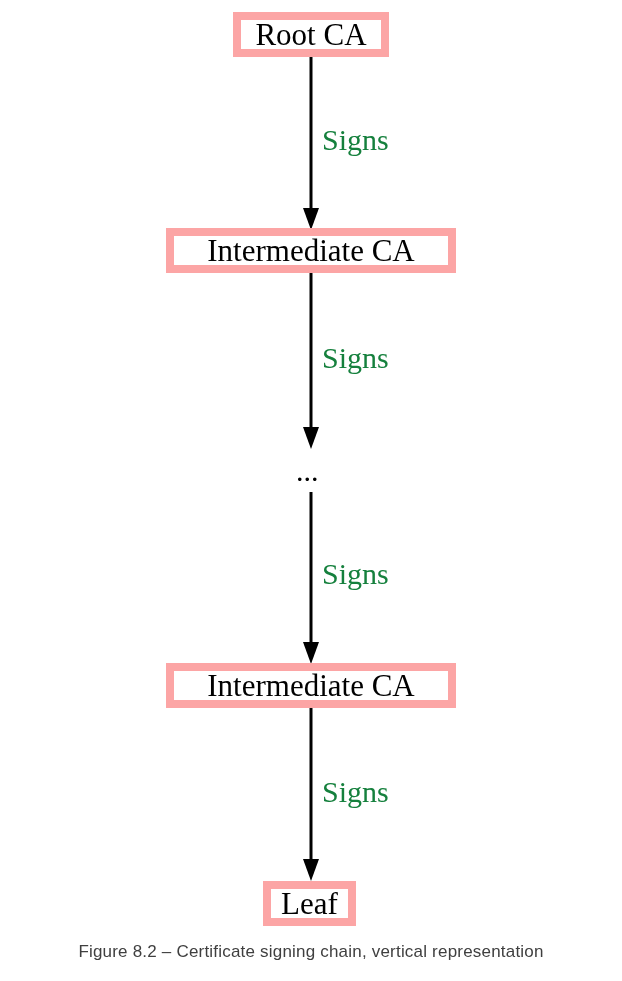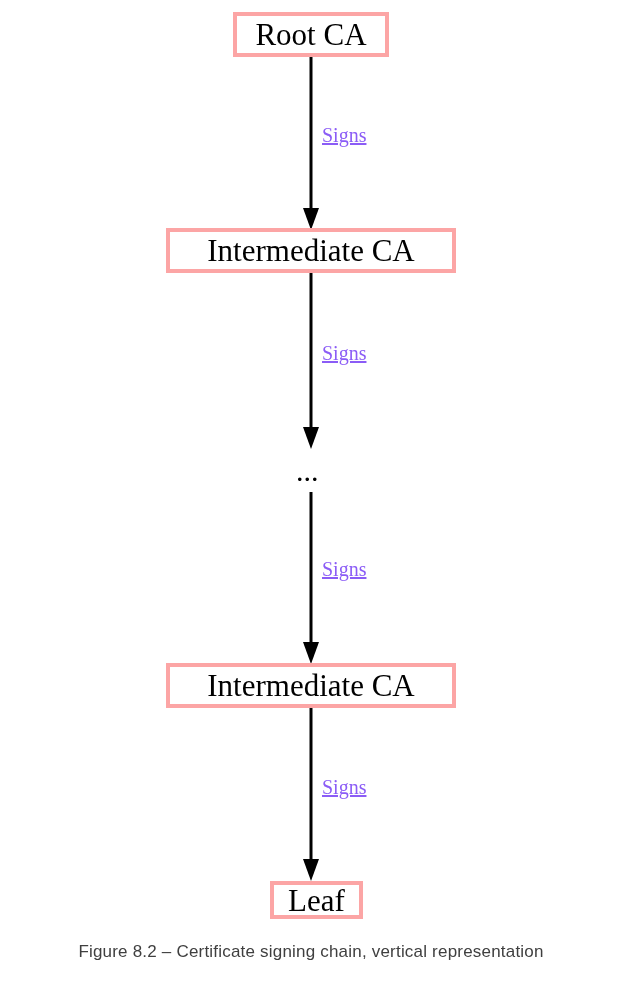--- a/index.html
+++ b/index.html
@@ -18,41 +18,40 @@
     position: absolute;
     left: 0;
     top: 0;
     width: 622px;
     height: 981px;
   }
   .node-box {
     position: absolute;
     box-sizing: border-box;
     background: #ffffff;
-    border: 4px solid #fca5a5;
+    border: 8px solid #fca5a5;
     display: flex;
     align-items: center;
     justify-content: center;
     font-family: "Liberation Serif", "DejaVu Serif", serif;
     color: #000000;
     white-space: nowrap;
     line-height: 1;
   }
   .node-label {
     font-size: 31px;
     letter-spacing: 0px;
   }
   .edge-label {
     position: absolute;
     font-family: "Liberation Serif", "DejaVu Serif", serif;
-    font-size: 20px;
-    color: #8b5cf6;
+    font-size: 30px;
+    color: #15803d;
     white-space: nowrap;
     line-height: 1;
-    text-decoration: underline;
   }
   .ellipsis-label {
     position: absolute;
     font-family: "Liberation Serif", "DejaVu Serif", serif;
     font-size: 30px;
     color: #000000;
     line-height: 1;
     white-space: nowrap;
   }
   #connectors {
@@ -119,19 +118,19 @@
   <div class="ellipsis-label" style="left:296px; top:456px;">...</div>
 
   <div class="edge-label" style="left:322px; top:559px;">Signs</div>
 
   <div class="node-box" style="left:166px; top:663px; width:290px; height:45px;">
     <span class="node-label">Intermediate CA</span>
   </div>
 
   <div class="edge-label" style="left:322px; top:777px;">Signs</div>
 
-  <div class="node-box" style="left:270px; top:881px; width:93px; height:38px;">
+  <div class="node-box" style="left:263px; top:881px; width:93px; height:45px;">
     <span class="node-label">Leaf</span>
   </div>
 
   <div class="caption">Figure 8.2 – Certificate signing chain, vertical representation</div>
 
 </div>
 
 </body></html>

